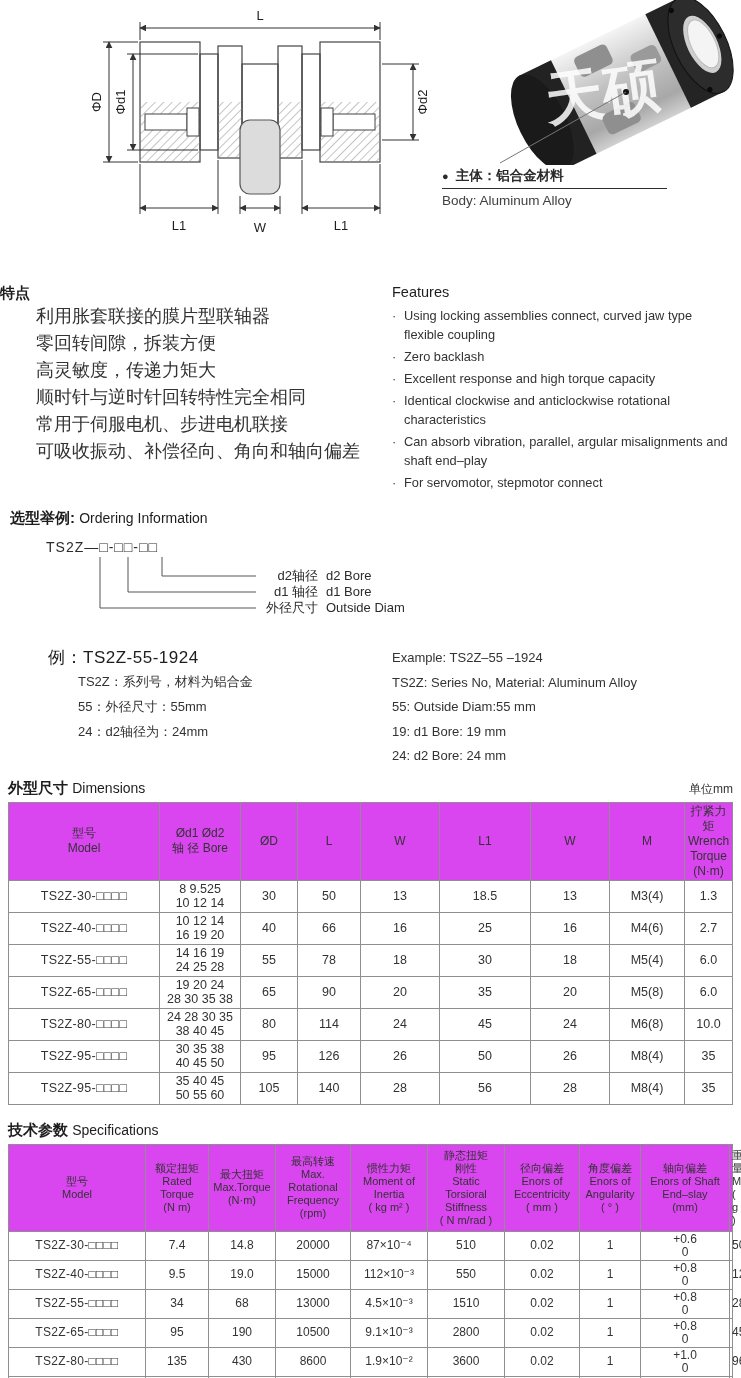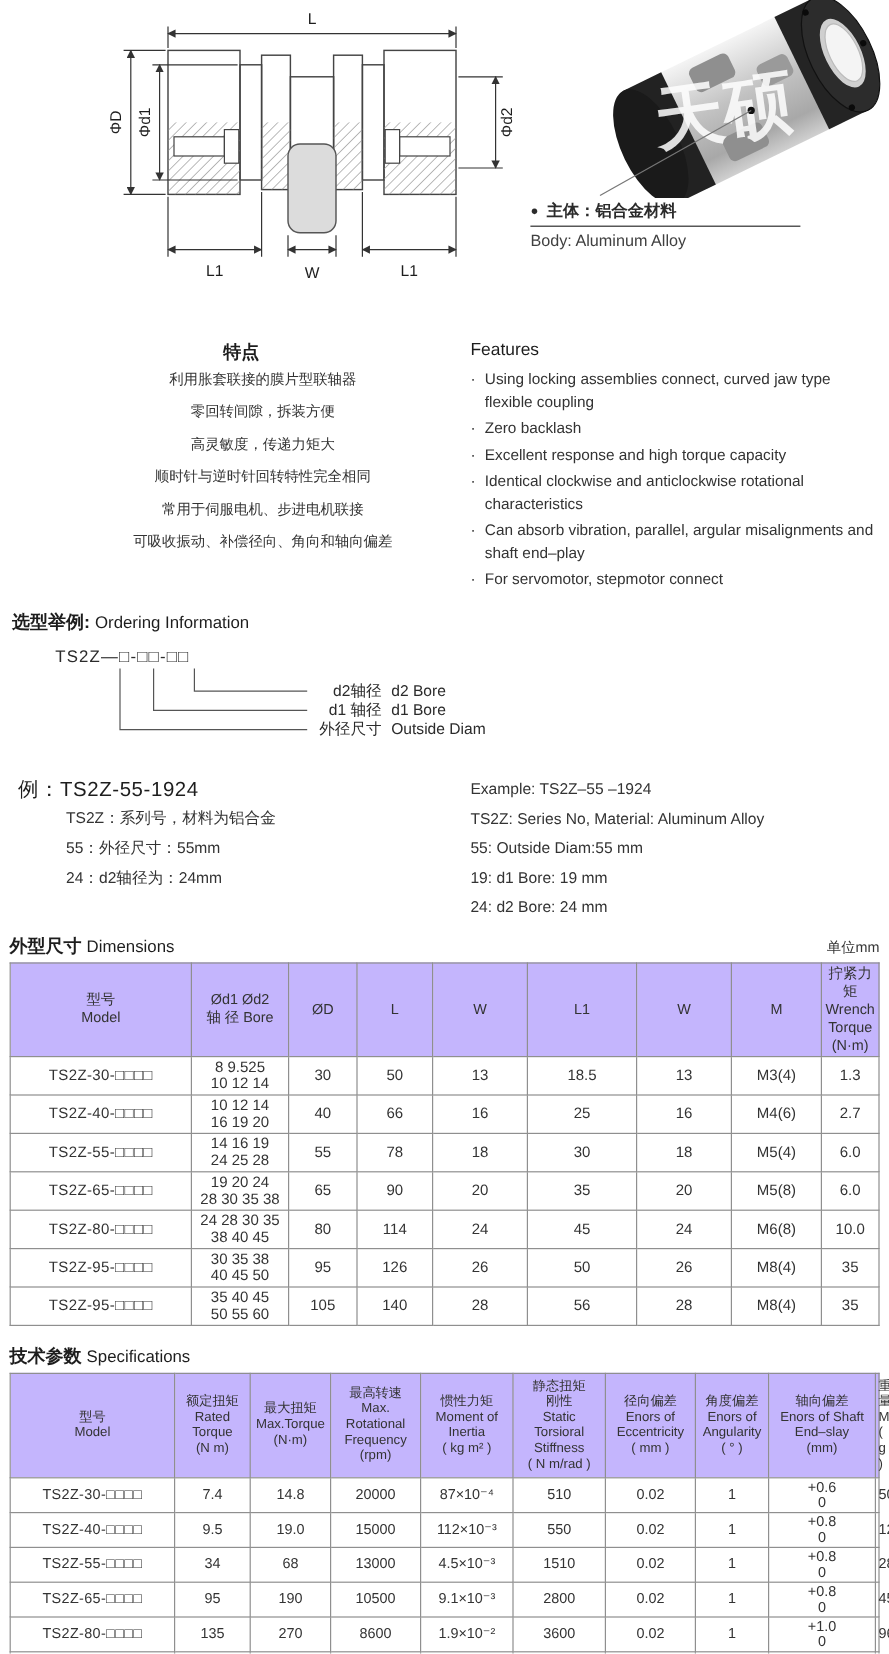--- a/index.html
+++ b/index.html
@@ -12,45 +12,45 @@
   .top-section{position:relative;height:240px;}
   .tech-drawing{position:absolute;left:85px;top:2px;width:350px;height:235px;}
   .product-photo{position:absolute;left:440px;top:0;width:301px;height:165px;}
   .photo-caption{position:absolute;left:442px;top:167px;width:225px;}
   .caption-cn{display:flex;align-items:center;gap:7px;font-size:13.5px;font-weight:bold;
     border-bottom:1.5px solid #2e2e2e;padding-bottom:3px;}
   .caption-cn .dot{font-size:11px;line-height:1;}
   .caption-en{font-size:13.5px;margin-top:4px;color:#404040;}
   
   .features-row{display:flex;margin-top:44px;}
-  .features-cn{width:392px;padding-left:10px;box-sizing:border-box;text-align:center;}
+  .features-cn{width:392px;box-sizing:border-box;}
   .features-en{flex:1;padding-right:13px;}
   .sec-title{font-size:15px;font-weight:bold;color:#1d1d1d;}
   .sec-title .en{font-weight:normal;font-size:14px;}
-  .features-cn .item{font-size:12px;line-height:27px;margin-left:36px;color:#333;}
+  .features-cn .item{font-size:18px;line-height:27px;margin-left:36px;color:#333;}
   .features-en .title{font-size:14.5px;color:#1d1d1d;margin-bottom:6px;}
   .features-en .item{display:flex;font-size:12.8px;line-height:19px;color:#333;margin-bottom:3px;}
   .features-en .bullet{width:12px;flex:0 0 12px;text-align:left;}
   
   .ordering{margin-top:14px;padding-left:10px;}
   .ordering-diagram{margin-left:28px;margin-top:6px;display:block;}
   
   .example-row{display:flex;margin-top:26px;}
-  .example-cn{width:392px;padding-left:15px;box-sizing:border-box;}
+  .example-cn{width:392px;padding-left:48px;box-sizing:border-box;}
   .example-cn .ex-title{font-size:17px;color:#1d1d1d;letter-spacing:.5px;}
-  .example-cn .line{font-size:13px;line-height:25px;margin-left:40px;color:#333;}
+  .example-cn .line{font-size:13px;line-height:25px;margin-left:30px;color:#333;}
   .example-en{flex:1;}
   .example-en .line{font-size:13px;line-height:24.5px;color:#333;}
   
   .tbl-head-row{display:flex;justify-content:space-between;align-items:flex-end;margin:10px 8px 4px 8px;}
   .unit-label{font-size:12px;color:#333;}
   table{border-collapse:collapse;table-layout:fixed;width:725px;margin:0 8px;}
   th,td{border:1px solid #8f8f8f;text-align:center;vertical-align:middle;
     white-space:pre-line;padding:1px 2px;color:#333;}
-  th{background:#c4b5fd;font-weight:normal;}
+  th{background:#d946ef;font-weight:normal;}
   
   #dim-table th{height:54px;font-size:12px;line-height:15px;}
   #dim-table td{height:29px;font-size:12.5px;line-height:14px;}
   #dim-table th:nth-child(1){width:146px}
   #dim-table th:nth-child(2){width:76px}
   #dim-table th:nth-child(3){width:52px}
   #dim-table th:nth-child(4){width:58px}
   #dim-table th:nth-child(5){width:74px}
   #dim-table th:nth-child(6){width:86px}
   #dim-table th:nth-child(7){width:74px}
@@ -485,21 +485,21 @@
           <td>2800</td>
           <td>0.02</td>
           <td>1</td>
           <td>+0.8
 0</td>
           <td>450</td>
         </tr>
         <tr>
           <td class="model">TS2Z-80-□□□□</td>
           <td>135</td>
-          <td>270</td>
+          <td>430</td>
           <td>8600</td>
           <td>1.9×10⁻²</td>
           <td>3600</td>
           <td>0.02</td>
           <td>1</td>
           <td>+1.0
 0</td>
           <td>960</td>
         </tr>
         <tr>

